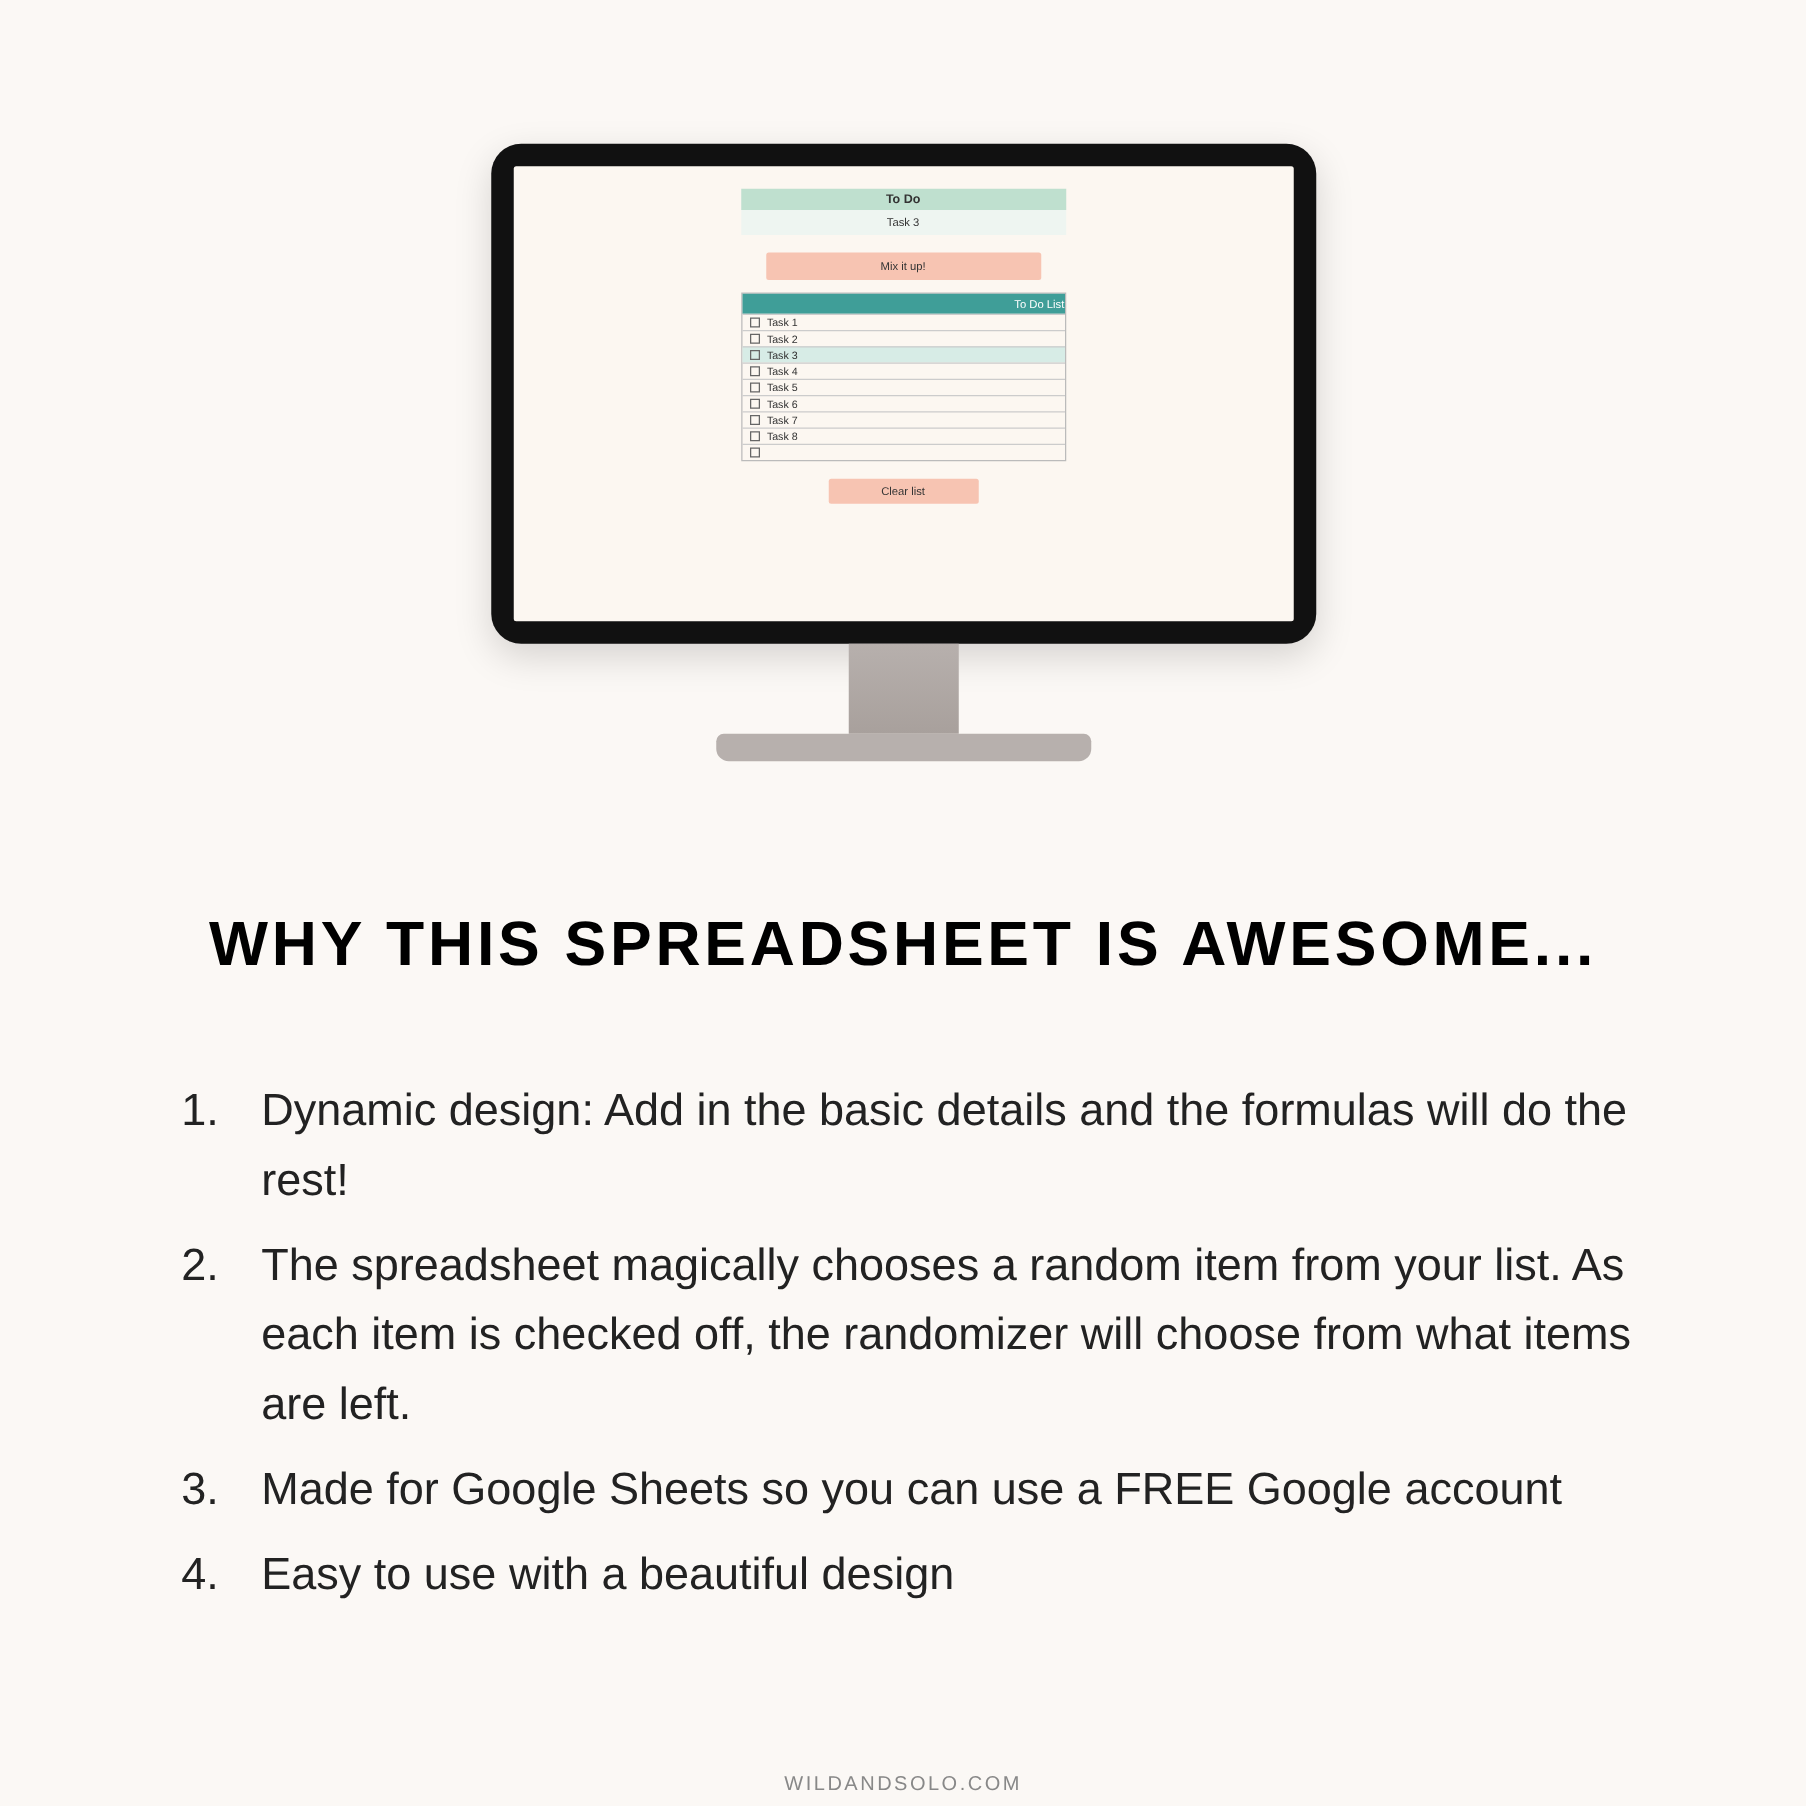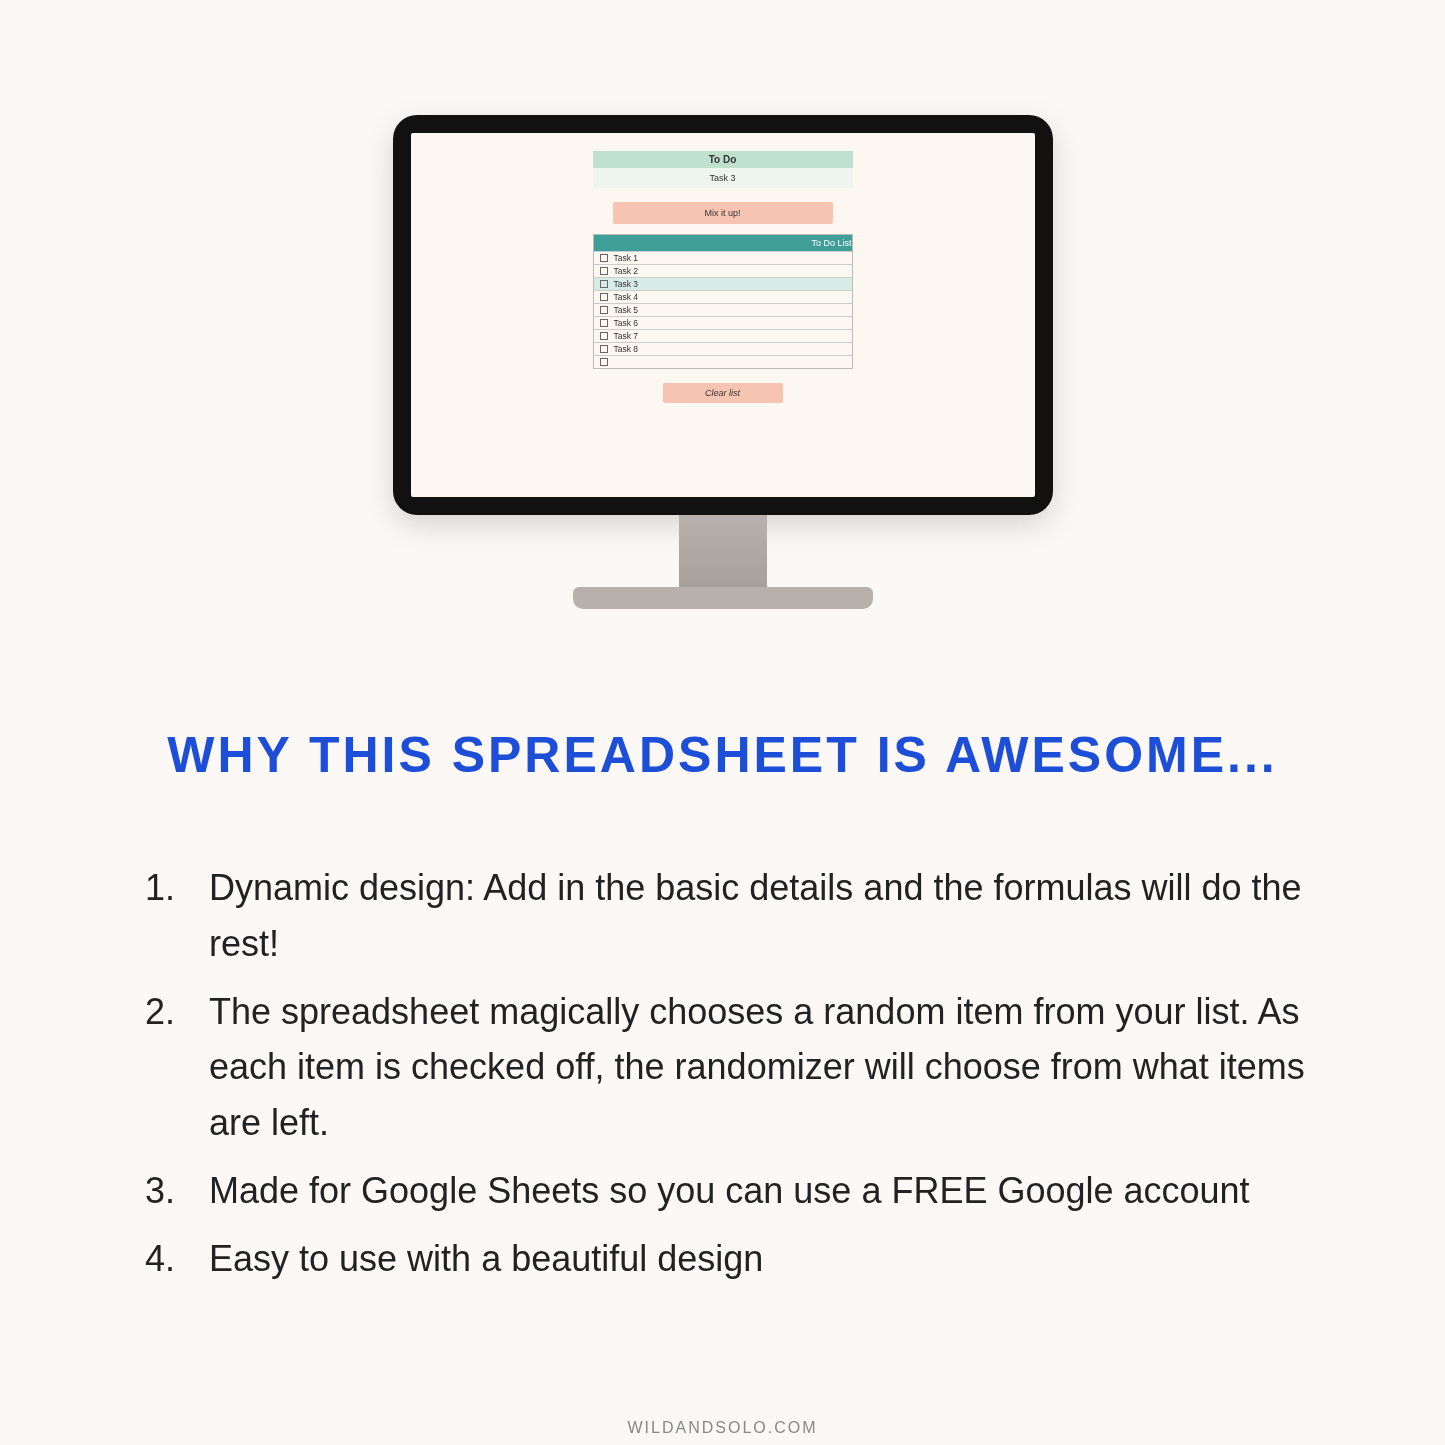--- a/index.html
+++ b/index.html
@@ -124,30 +124,29 @@
     margin-right: 6px;
   }
   .clear-btn {
     width: 120px;
     margin-top: 14px;
     background: #f7c4b2;
     text-align: center;
     padding: 5px 0;
     font-size: 9px;
     border-radius: 2px;
-    font-style: italic;
   }
 
   
   .headline {
     position: absolute;
     top: 726px;
     left: 0; right: 0;
     text-align: center;
-    color: #1d4ed8;
+    color: #000000;
     font-weight: 800;
     font-size: 50px;
     letter-spacing: 3px;
   }
 
   
   .features {
     position: absolute;
     top: 860px;
     left: 145px;

